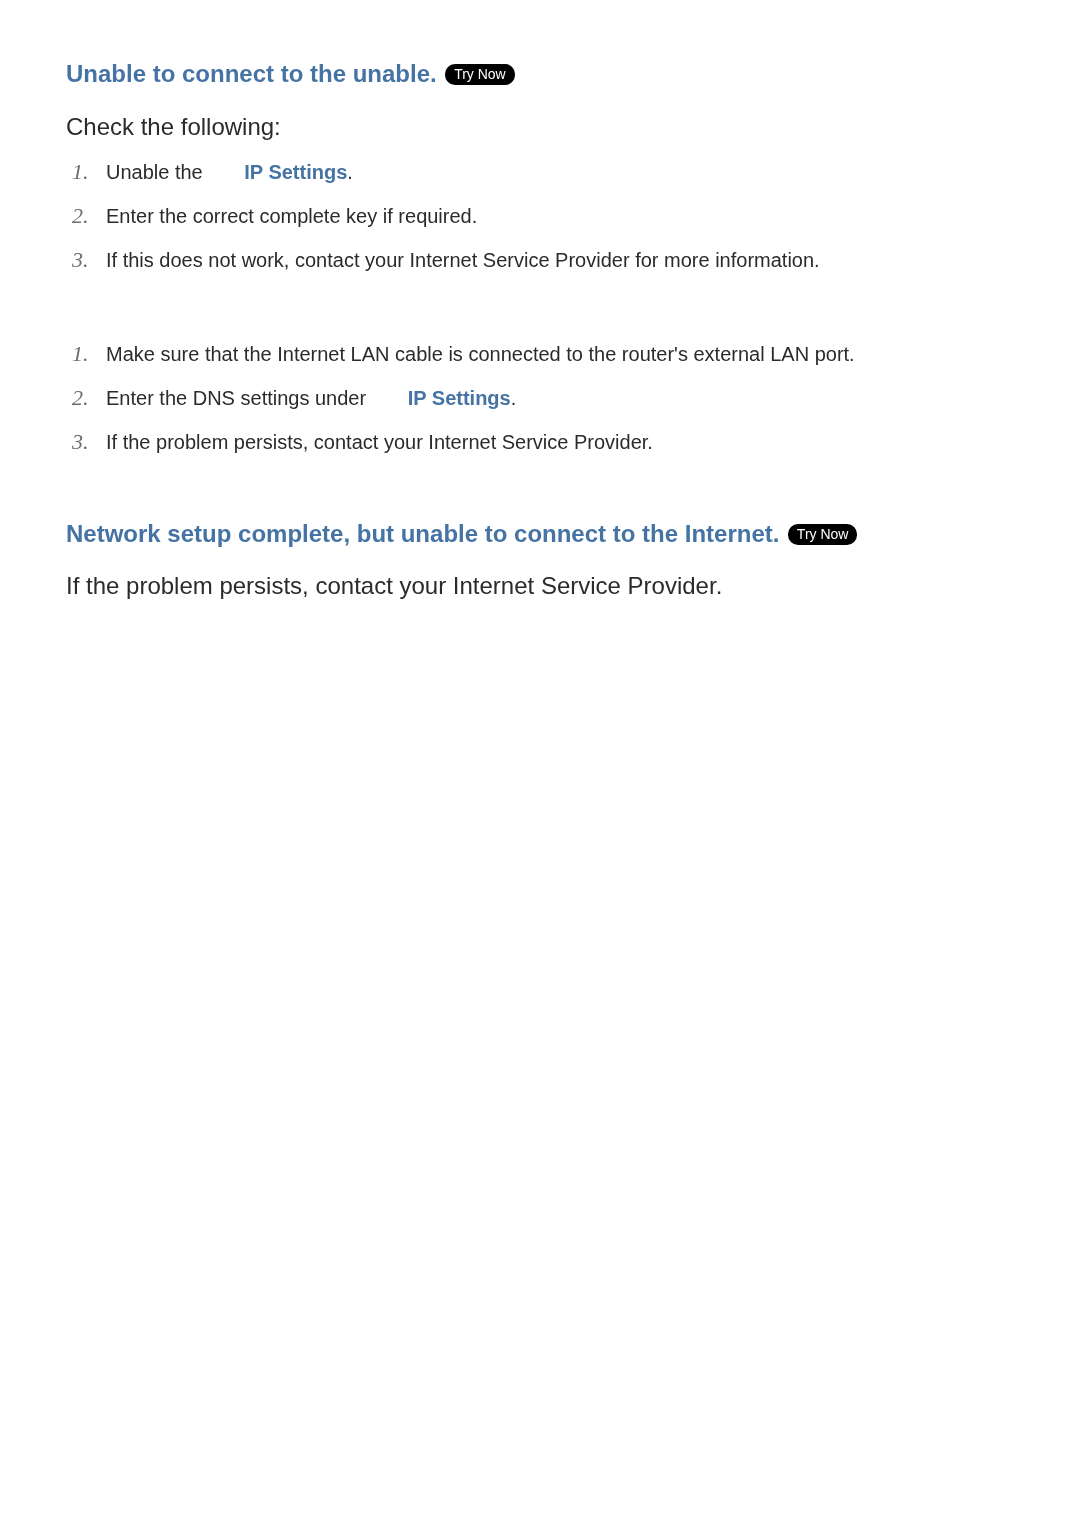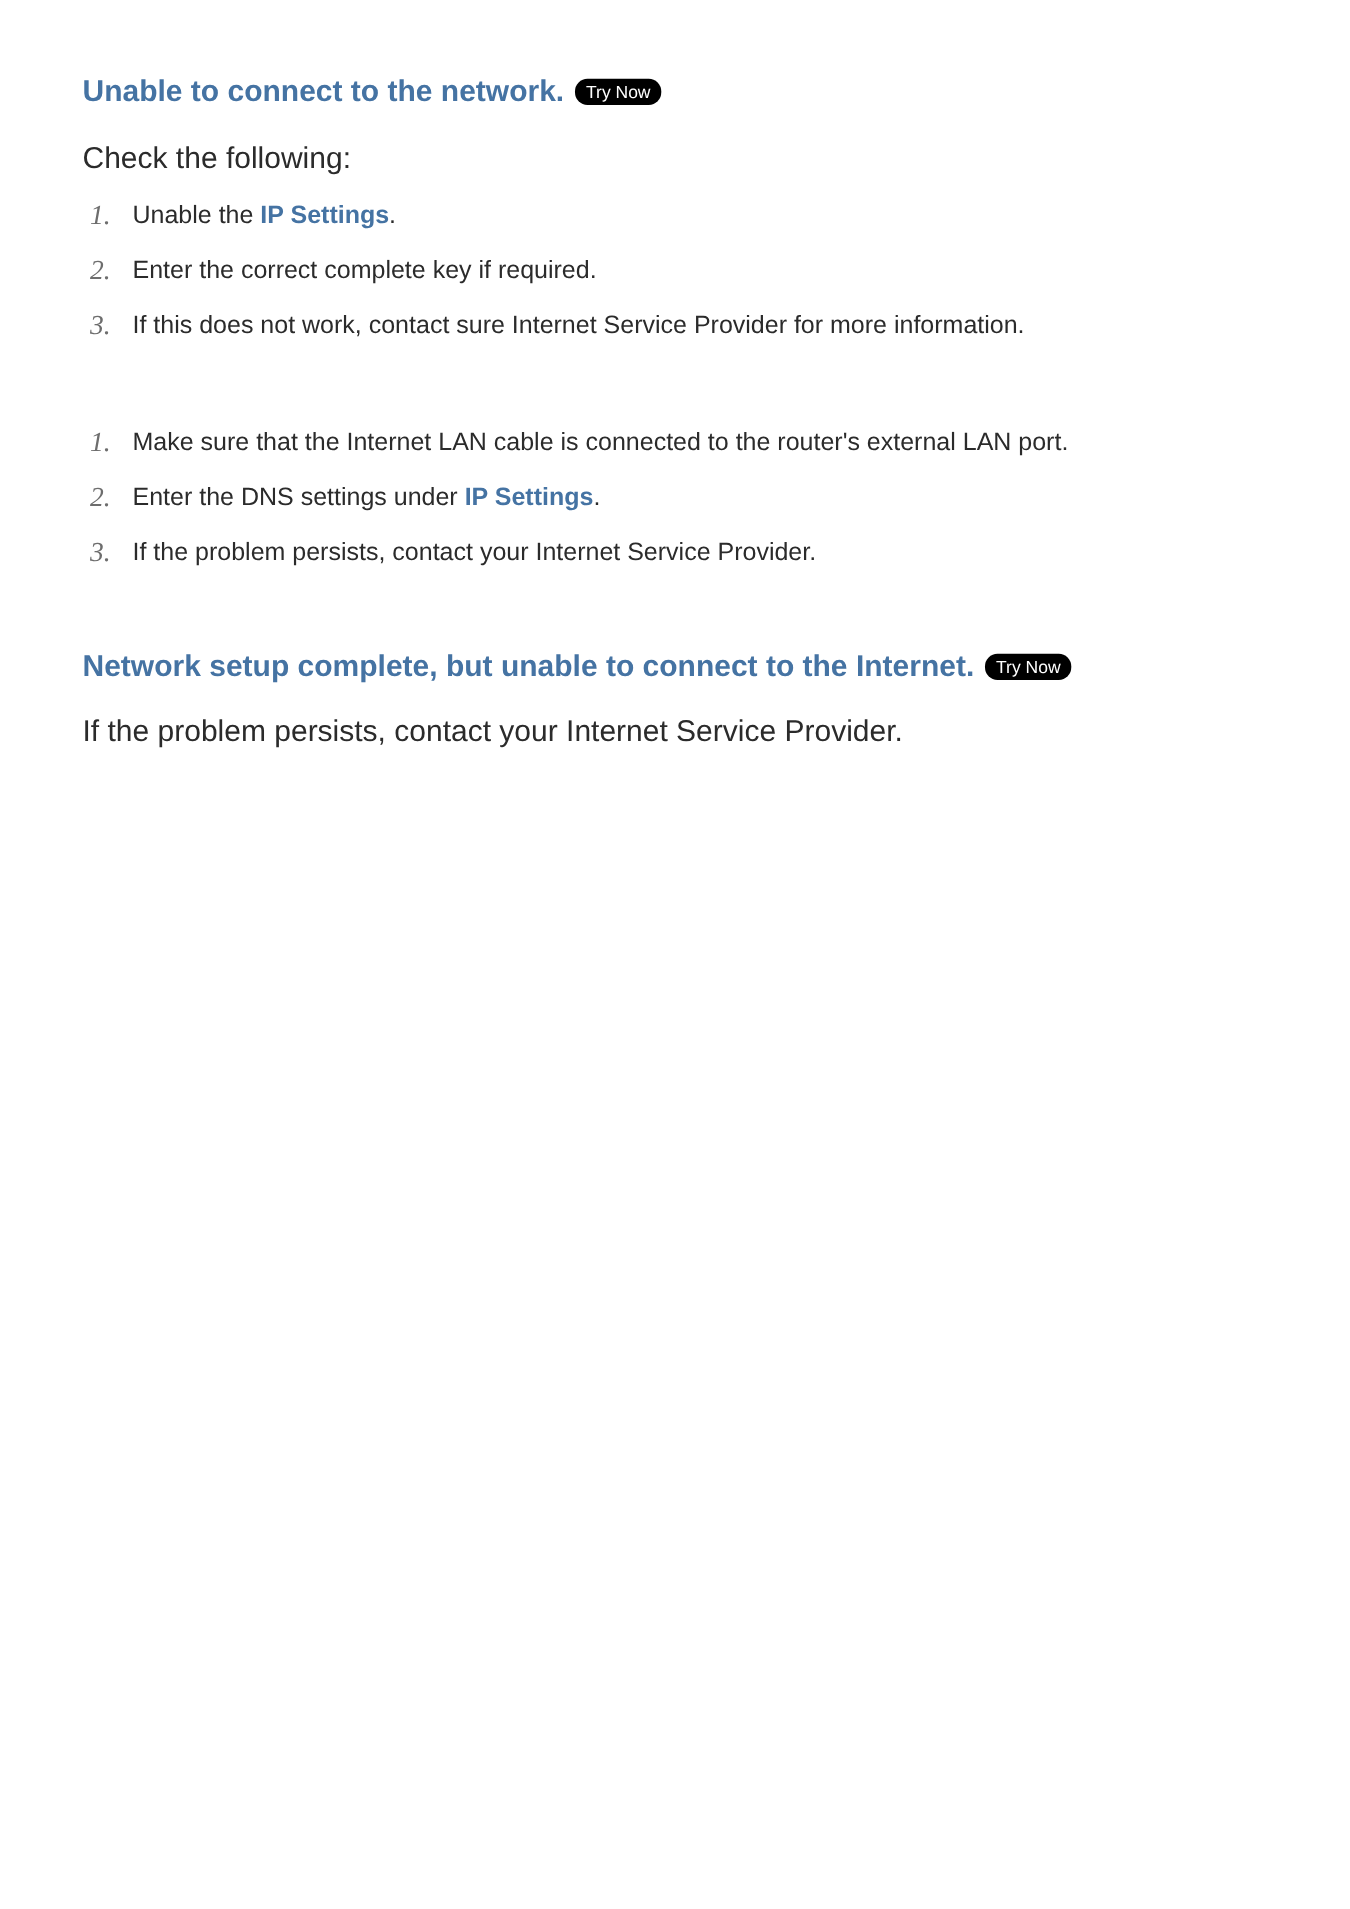--- a/index.html
+++ b/index.html
@@ -64,40 +64,41 @@
     left: 6px;
     top: 2px;
     font-family: Georgia, 'Times New Roman', serif;
     font-style: italic;
     font-size: 22px;
     color: #6d6d6d;
   }
   .kw {
     color: #4573a3;
     font-weight: 600;
+    margin-left: 36px;
   }
 </style>
 </head>
 <body>
 
 <div class="section">
   <div class="heading-row">
-    <span class="sec-heading">Unable to connect to the network.</span>
+    <span class="sec-heading">Unable to connect to the unable.</span>
     <span class="try-now">Try Now</span>
   </div>
   <p class="intro">Check the following:</p>
   <ol class="steps">
     <li>
       <span>Unable the </span><span class="kw">IP Settings</span><span>.</span>
     </li>
     <li>
       <span>Enter the correct complete key if required.</span>
     </li>
     <li>
-      <span>If this does not work, contact sure Internet Service Provider for more information.</span>
+      <span>If this does not work, contact your Internet Service Provider for more information.</span>
     </li>
   </ol>
 </div>
 
 <div class="section">
   <ol class="steps">
     <li>
       <span>Make sure that the Internet LAN cable is connected to the router's external LAN port.</span>
     </li>
     <li>

